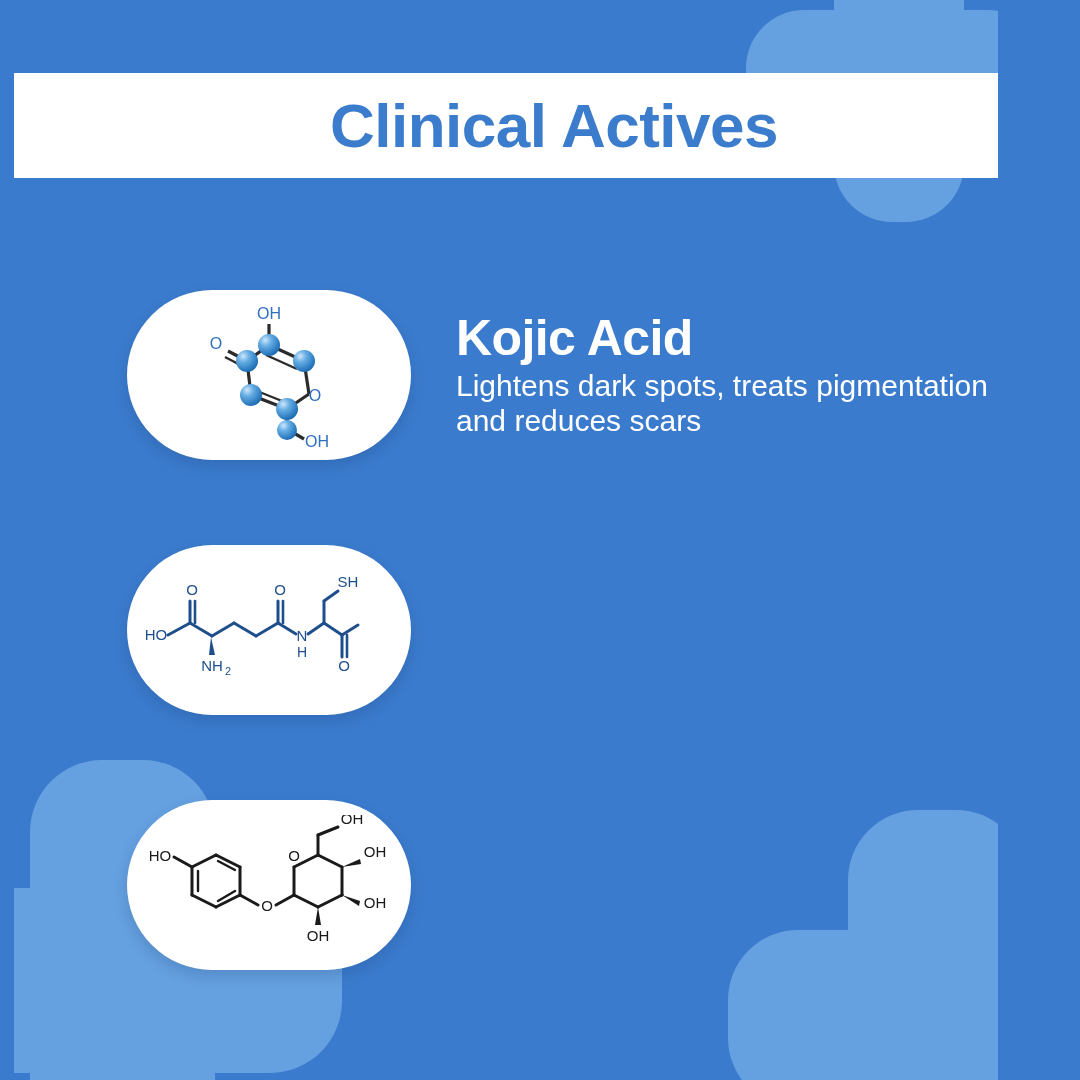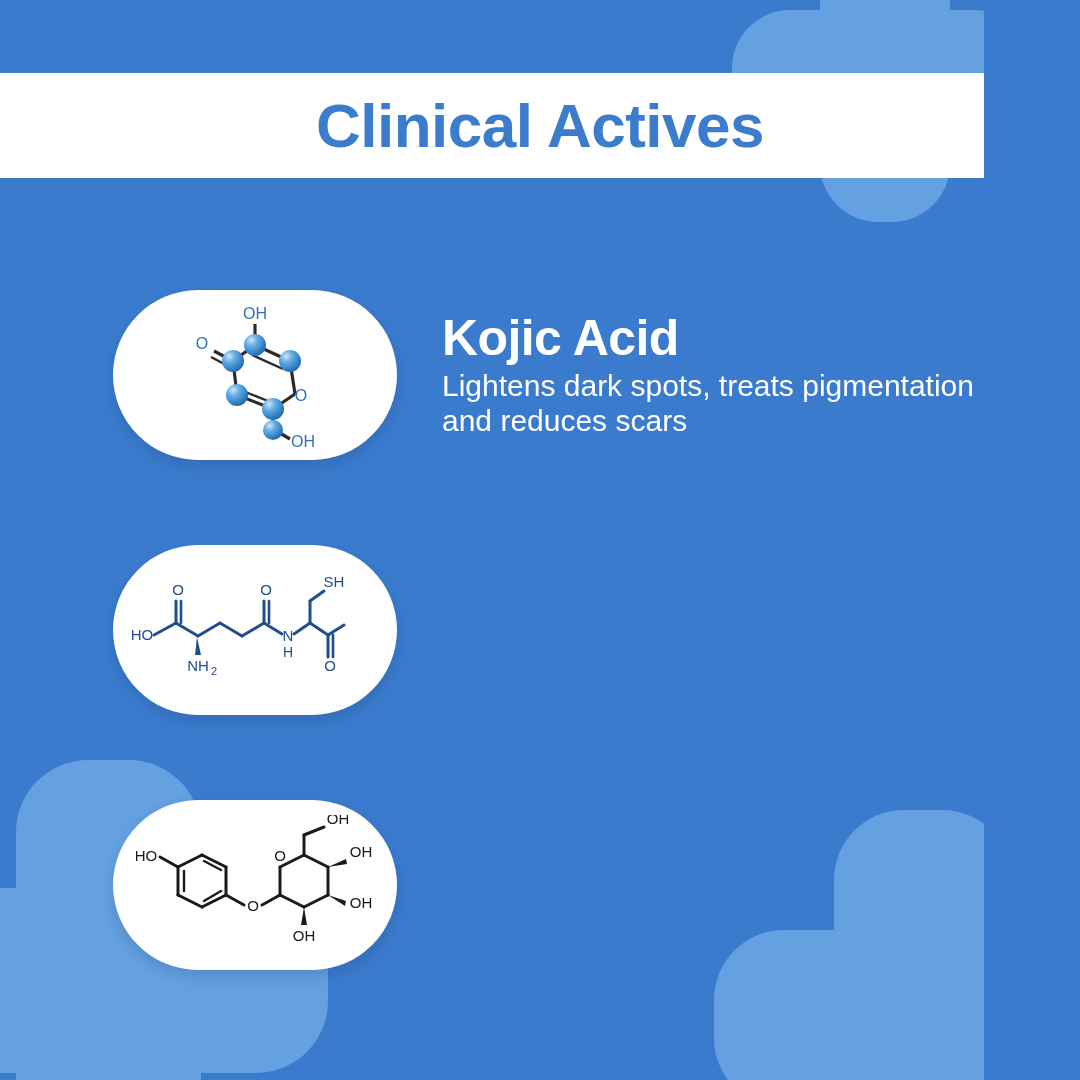--- a/index.html
+++ b/index.html
@@ -12,20 +12,21 @@
     overflow: hidden;
     font-family: "Liberation Sans", sans-serif;
     background: #3b7bcd;
   }
   .poster {
     position: relative;
     width: 984px;
     height: 1080px;
     background: #3b7bcd;
     overflow: hidden;
+    margin-left: 14px;
   }
 
   
   .deco {
     position: absolute;
     pointer-events: none;
   }
   .deco .arm {
     position: absolute;
     background: #65a0e0;

